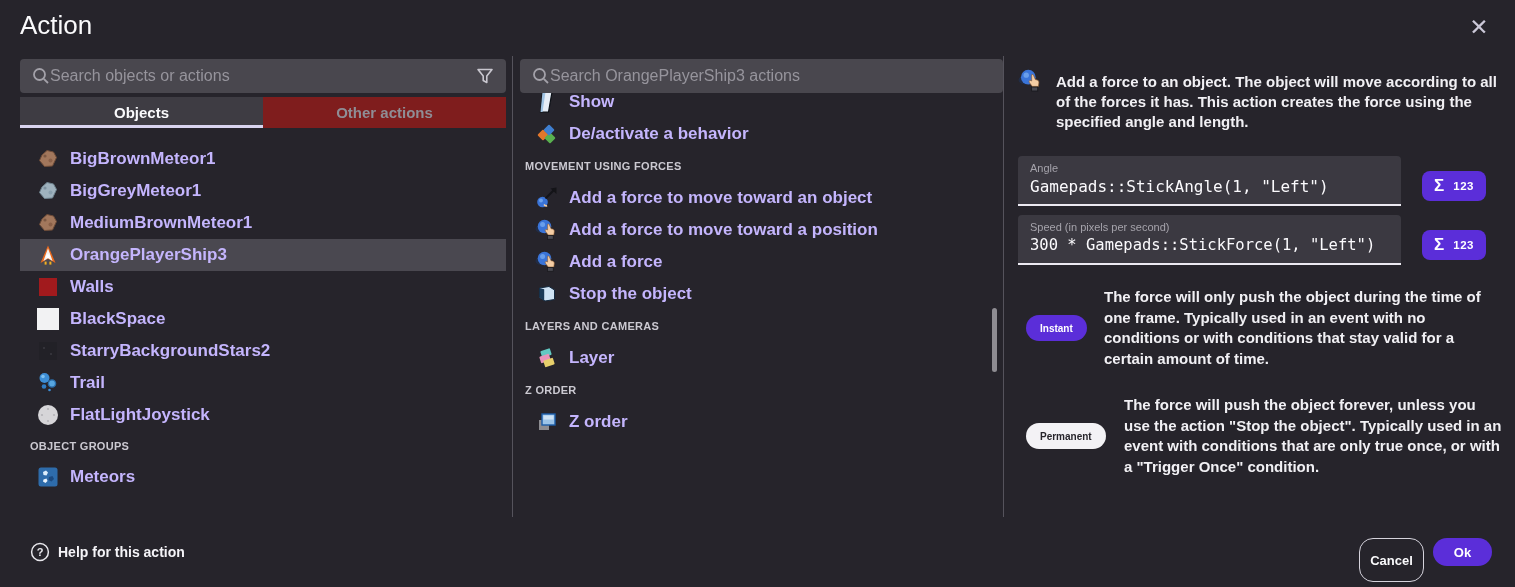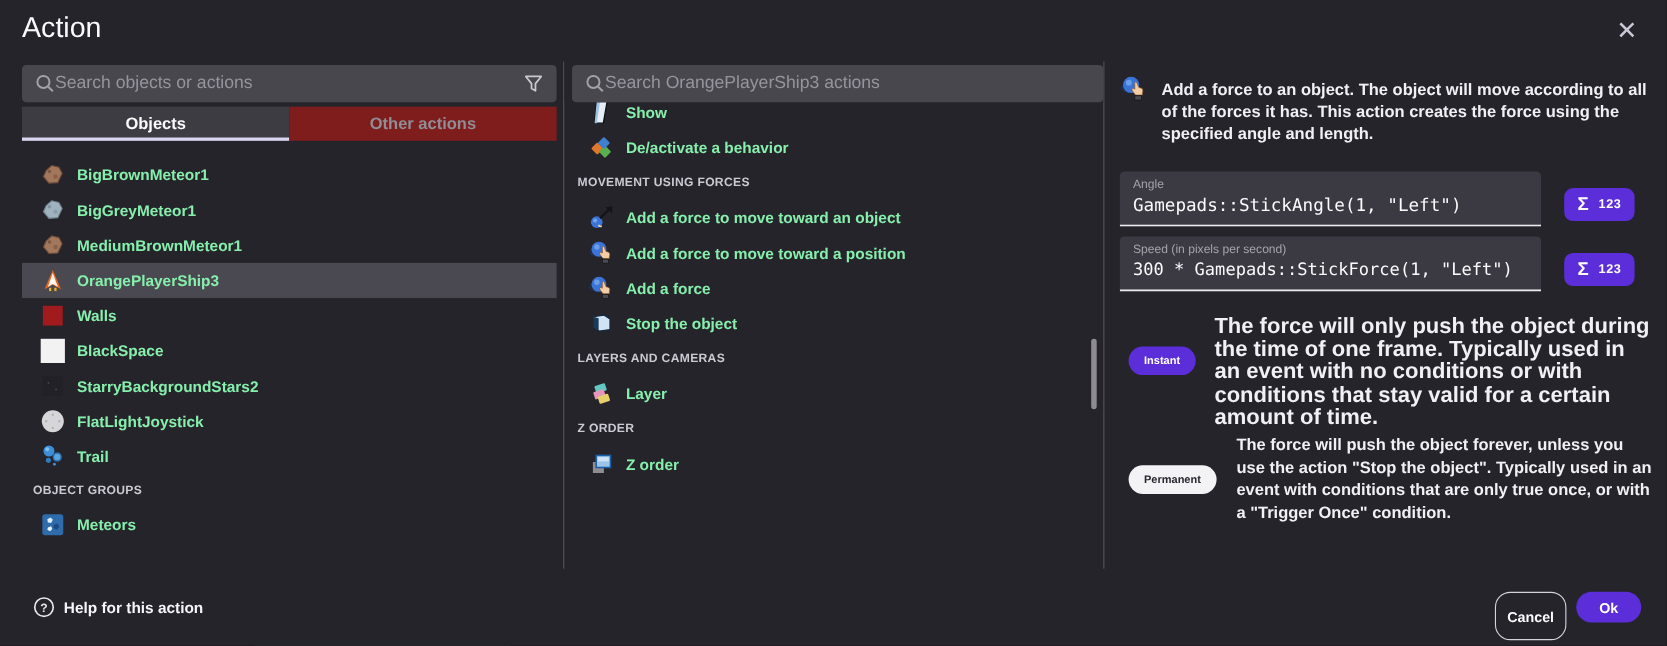--- a/index.html
+++ b/index.html
@@ -29,21 +29,21 @@
     font-size:15px; font-weight:700; background:#3e3c43; position:relative; cursor:pointer; }
   .tab.active { color:#fafafc; }
   .tab.inactive { color:#8f8d95; background:#7f1d1d; }
   .tab.active::after { content:""; position:absolute; left:0; right:0; bottom:0; height:3px; background:#d9d4ef; }
 
   
   #object-list { left:20px; top:143px; width:486px; }
   .obj-row { height:32px; display:flex; align-items:center; padding-left:16px; cursor:pointer; }
   .obj-row.selected { background:#4a4850; }
   .row-icon { width:24px; height:24px; flex:0 0 auto; }
-  .row-label { margin-left:10px; font-size:14px; font-weight:600; color:#86efac; white-space:nowrap; }
+  .row-label { margin-left:10px; font-size:17px; font-weight:600; color:#c4b5fd; white-space:nowrap; }
   .section-header { height:30px; display:flex; align-items:center; padding-left:10px;
     font-size:11px; font-weight:700; letter-spacing:.3px; color:#cbc9d1; }
 
   
   #middle-panel { left:512px; top:56px; width:492px; height:461px;
     border-left:1px solid #55535c; border-right:1px solid #55535c; overflow:hidden; }
   #middle-mask { position:absolute; top:0; left:0; right:0; height:37px; background:#26242b; z-index:1; }
   #middle-search { position:absolute; left:7px; top:3px; width:483px; z-index:2; }
   #action-list { position:absolute; top:30px; left:0; right:0; z-index:0; }
   .act-row { height:32px; display:flex; align-items:center; padding-left:22px; cursor:pointer; }
@@ -64,21 +64,21 @@
   #field-speed .field-value { font-size:15.5px; }
   .expr-btn { left:1422px; width:64px; height:30px; background:#5b2ed9; border-radius:8px;
     display:flex; align-items:center; justify-content:center; gap:9px; color:#ffffff; cursor:pointer; }
   .expr-sigma { font-size:17px; font-weight:700; }
   .expr-123 { font-size:11.5px; font-weight:700; letter-spacing:.5px; }
 
   .pill { height:26px; border-radius:13px; display:inline-flex; align-items:center;
     padding:0 14px; font-size:10px; font-weight:700; cursor:pointer; }
   #instant-pill { left:1026px; top:315px; background:#5b2ed9; color:#ffffff; }
   #permanent-pill { left:1026px; top:423px; background:#f3f2f5; color:#27252b; }
-  #instant-desc { left:1104px; top:287px; width:400px; font-size:20px; font-weight:700; line-height:20.5px; color:#f1f0f4; }
+  #instant-desc { left:1104px; top:287px; width:400px; font-size:15px; font-weight:700; line-height:20.5px; color:#f1f0f4; }
   #permanent-desc { left:1124px; top:395px; width:378px; font-size:15px; font-weight:700; line-height:20.5px; color:#f1f0f4; }
 
   
   #help-icon { left:30px; top:542px; width:20px; height:20px; cursor:pointer; }
   #help-label { left:58px; top:544px; font-size:14px; font-weight:700; color:#f5f4f8; cursor:pointer; }
   #cancel-btn { left:1359px; top:538px; width:65px; height:44px; border:1px solid #d5d3dc;
     border-radius:14px; background:transparent; color:#fafafc; font-size:13px; font-weight:700;
     display:flex; align-items:center; justify-content:center; cursor:pointer; }
   #ok-btn { left:1433px; top:538px; width:59px; height:28px; border-radius:14px; background:#5b2ed9;
     color:#ffffff; font-size:13px; font-weight:700; display:flex; align-items:center; justify-content:center; cursor:pointer; }
@@ -242,29 +242,29 @@
       <span class="row-label">BlackSpace</span>
     </div>
     <div class="obj-row">
       <svg class="row-icon" viewBox="0 0 24 24">
           <use href="#sym-starry"></use>
         </svg>
       <span class="row-label">StarryBackgroundStars2</span>
     </div>
     <div class="obj-row">
       <svg class="row-icon" viewBox="0 0 24 24">
+          <use href="#sym-trail"></use>
+        </svg>
+      <span class="row-label">Trail</span>
+    </div>
+    <div class="obj-row">
+      <svg class="row-icon" viewBox="0 0 24 24">
           <use href="#sym-joystick"></use>
         </svg>
       <span class="row-label">FlatLightJoystick</span>
-    </div>
-    <div class="obj-row">
-      <svg class="row-icon" viewBox="0 0 24 24">
-          <use href="#sym-trail"></use>
-        </svg>
-      <span class="row-label">Trail</span>
     </div>
     <div class="section-header">OBJECT GROUPS</div>
     <div class="obj-row">
       <svg class="row-icon" viewBox="0 0 24 24">
           <use href="#sym-group-meteors"></use>
         </svg>
       <span class="row-label">Meteors</span>
     </div>
   </div>
 

